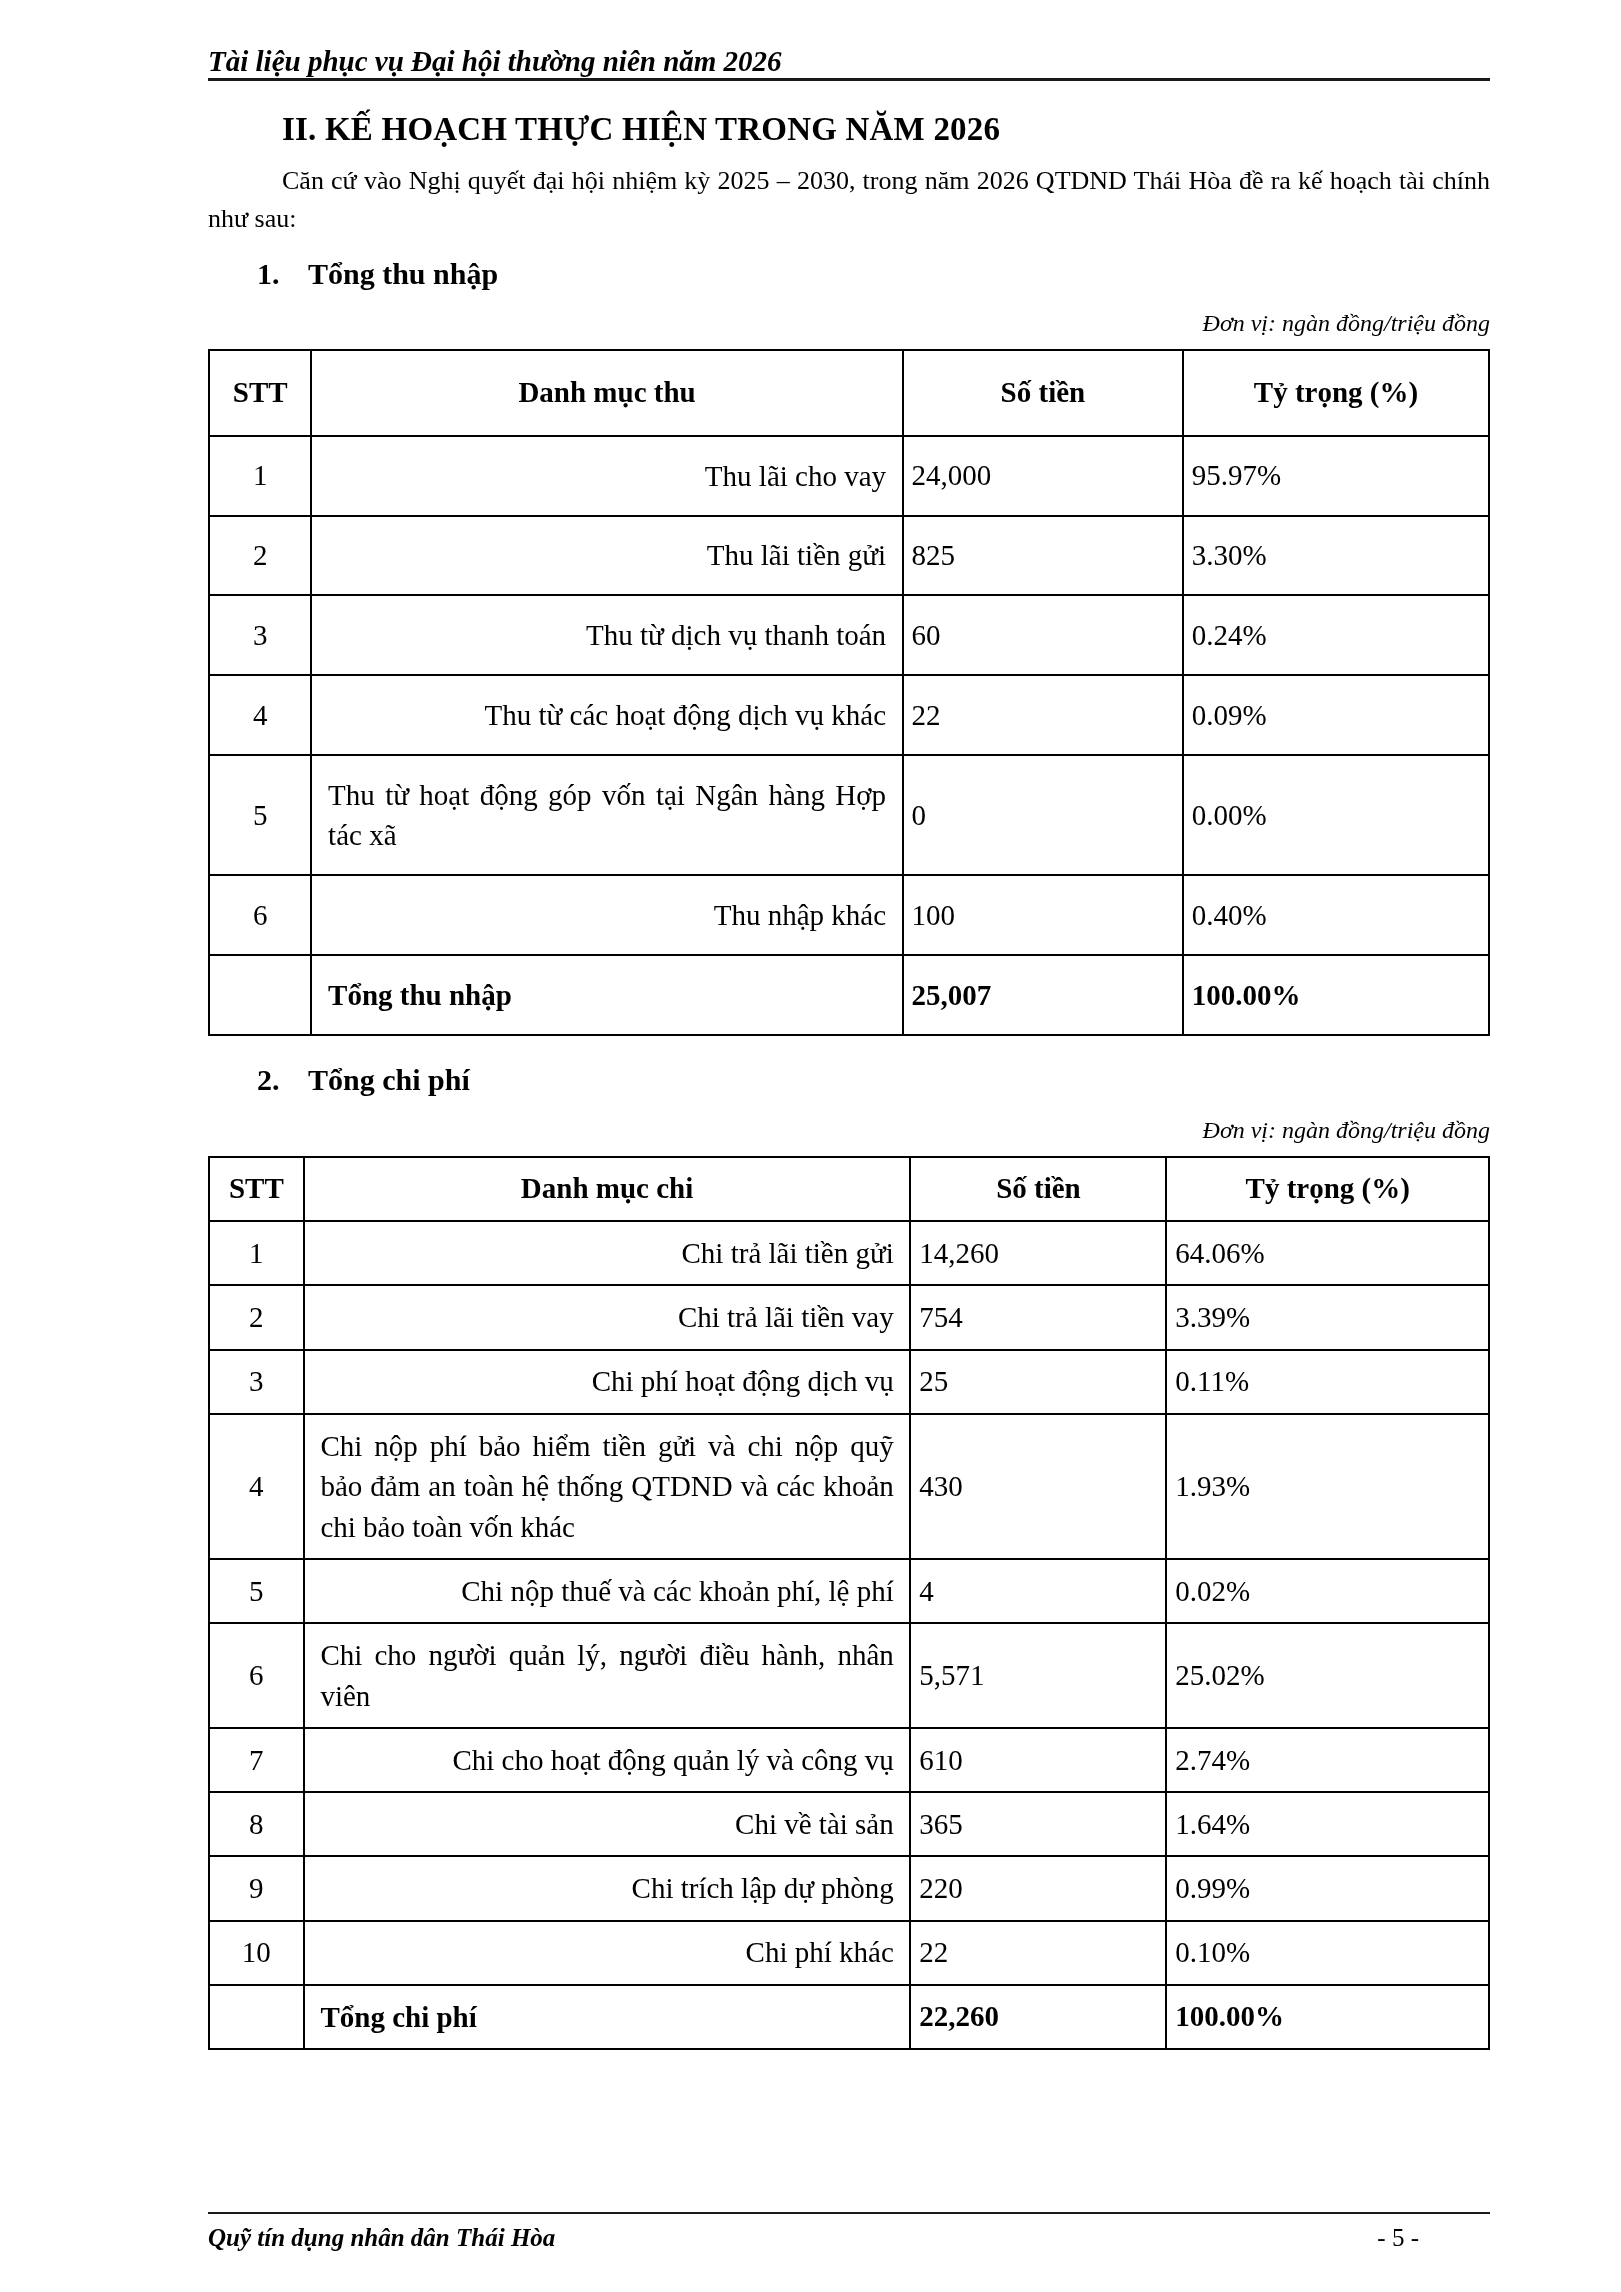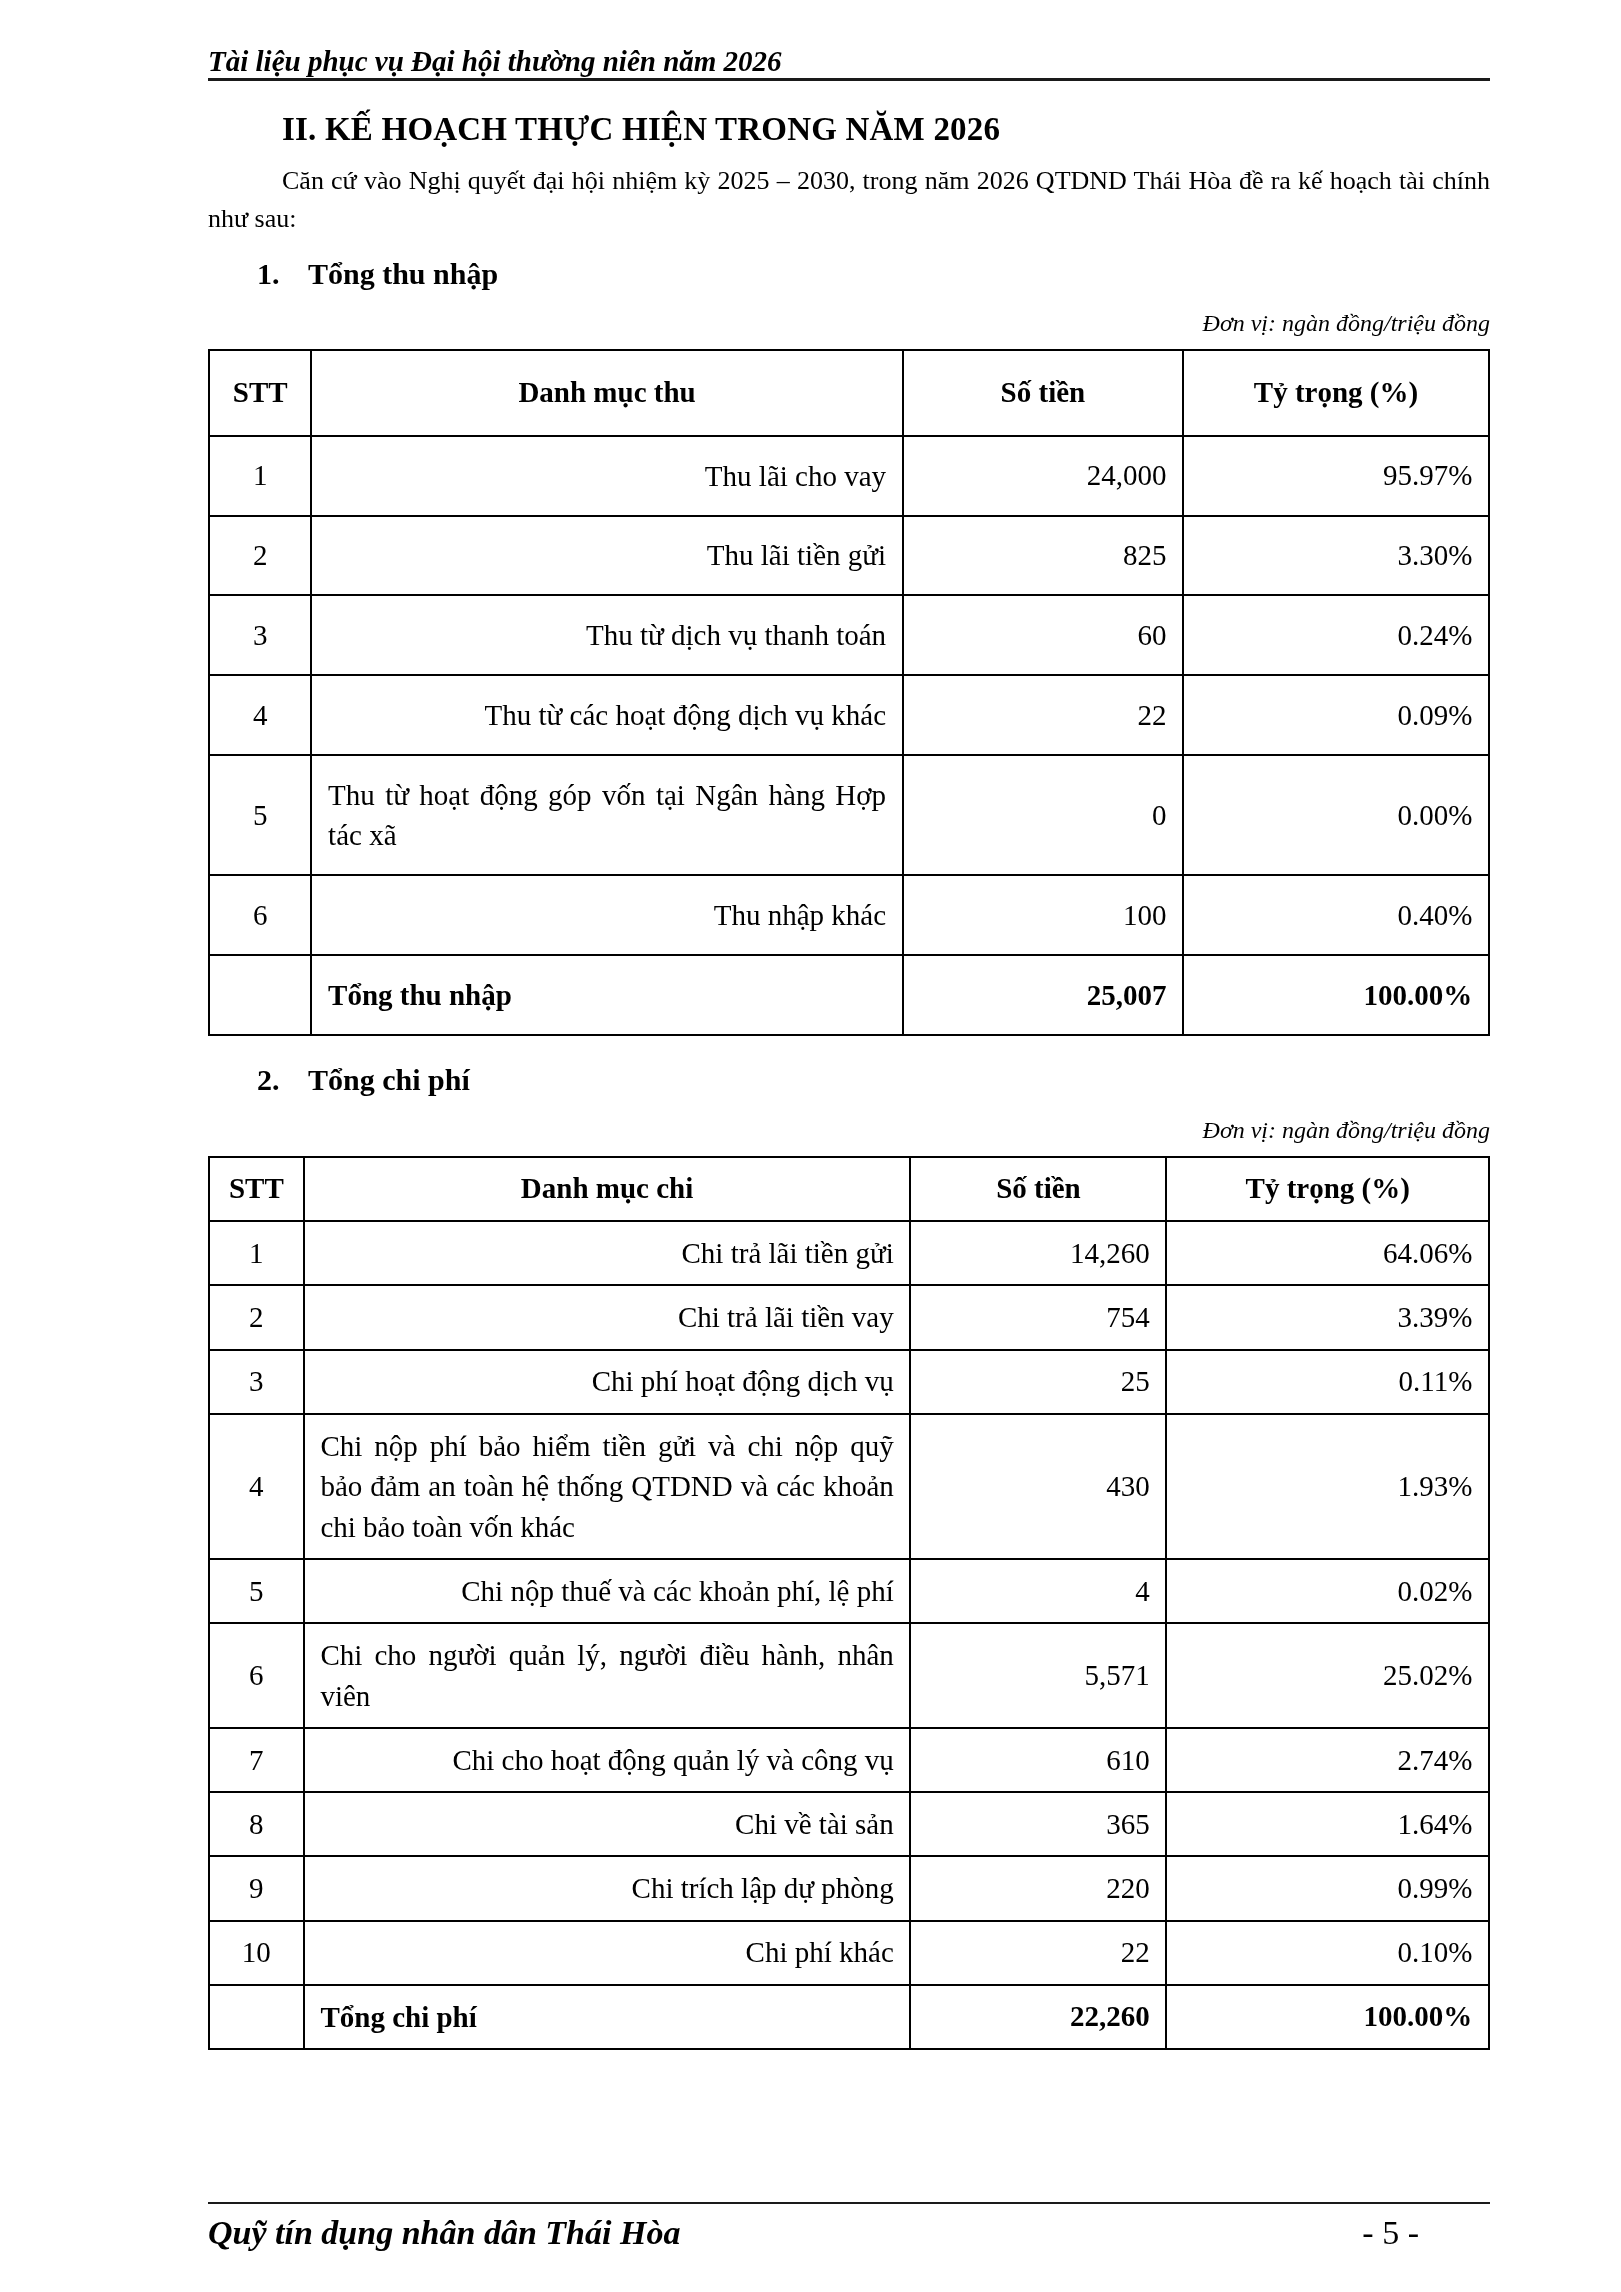--- a/index.html
+++ b/index.html
@@ -75,32 +75,32 @@
   }
   
   .t1 th { padding: 25.5px 7.8px; }
   .t1 td { padding: 18.6px 7.8px; }
   
   .t2 th { padding: 14.7px 7.8px; }
   .t2 td { padding: 10.8px 7.8px; }
   td.stt  { text-align: center; }
   td.item { text-align: right; padding-left: 15.7px; padding-right: 15.7px; line-height: 1.4; }
   td.item.justify { text-align: justify; }
-  td.amount, td.ratio { text-align: right; padding-right: 15.7px; border-radius: 6px; }
+  td.amount, td.ratio { text-align: left; padding-right: 15.7px; border-radius: 6px; }
   tr.total-row td { font-weight: bold; border-top: 2.9px solid #000; }
   tr.total-row td.item { text-align: left; }
   
   .page-footer {
     position: absolute;
     left: 208px;
     right: 131px;
     bottom: 41px;
     border-top: 2.9px solid #1a1a1a;
     padding-top: 9.8px;
-    font-size: 34px;
+    font-size: 25px;
     display: flex;
     justify-content: space-between;
     align-items: baseline;
   }
   .footer-org { font-weight: bold; font-style: italic; }
   .page-num { padding-right: 71px; }
 </style>
 </head>
 <body>
 

